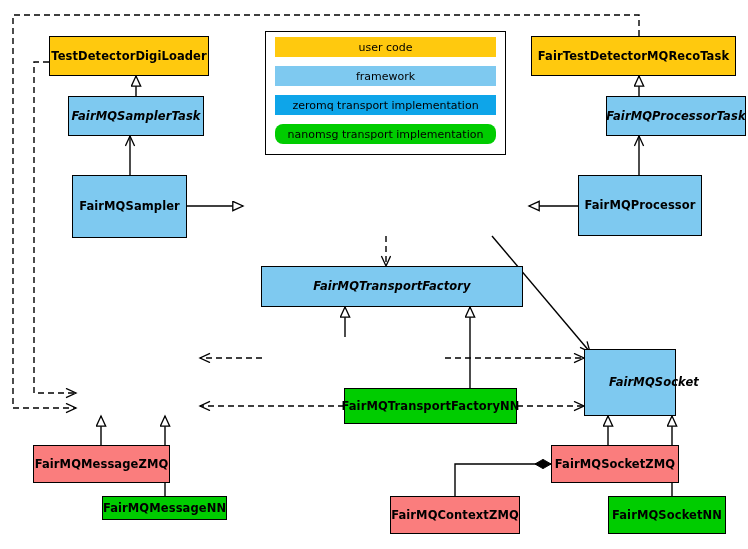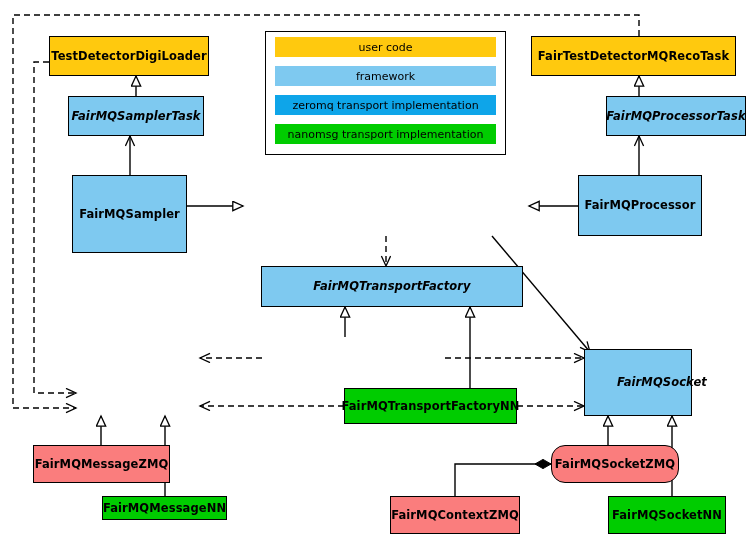--- a/index.html
+++ b/index.html
@@ -122,72 +122,72 @@
 
   <div class="legend-row" style="left:275px; top:37px; width:221px; height:20px; background:#FFC90E;text-align:center;">
     <span>user code</span>
   </div>
   <div class="legend-row" style="left:275px; top:66px; width:221px; height:20px; background:#7EC9F0;">
     <span>framework</span>
   </div>
   <div class="legend-row" style="left:275px; top:95px; width:221px; height:20px; background:#0ea5e9;">
     <span>zeromq transport implementation</span>
   </div>
-  <div class="legend-row" style="left:275px; top:124px; width:221px; height:20px; background:#00CC00;">
+  <div class="legend-row" style="left:275px; top:124px; width:221px; height:20px; background:#00CC00;border-radius:8px;">
     <span>nanomsg transport implementation</span>
   </div>
 
   <div class="node" style="left:49px; top:36px; width:160px; height:40px; background:#FFC90E;">
     <span>TestDetectorDigiLoader</span>
   </div>
 
   <div class="node" style="left:531px; top:36px; width:205px; height:40px; background:#FFC90E;">
     <span>FairTestDetectorMQRecoTask</span>
   </div>
 
   <div class="node abstract" style="left:68px; top:96px; width:136px; height:40px; background:#7EC9F0;">
     <span>FairMQSamplerTask</span>
   </div>
 
   <div class="node abstract" style="left:570px; top:96px; width:140px; height:40px; background:#7EC9F0;margin-left:36px;">
     <span>FairMQProcessorTask</span>
   </div>
 
-  <div class="node" style="left:72px; top:175px; width:115px; height:78px; background:#7EC9F0;">
+  <div class="node" style="left:72px; top:175px; width:115px; height:63px; background:#7EC9F0;">
     <span>FairMQSampler</span>
   </div>
 
 
   <div class="node" style="left:578px; top:175px; width:124px; height:61px; background:#7EC9F0;">
     <span>FairMQProcessor</span>
   </div>
 
   <div class="node abstract" style="left:261px; top:266px; width:262px; height:41px; background:#7EC9F0;">
     <span>FairMQTransportFactory</span>
   </div>
 
 
   <div class="node" style="left:344px; top:388px; width:173px; height:36px; background:#00CC00;">
     <span>FairMQTransportFactoryNN</span>
   </div>
 
 
-  <div class="node abstract" style="left:584px; top:349px; width:108px; height:67px; background:#7EC9F0;padding-left:48px;">
+  <div class="node abstract" style="left:584px; top:349px; width:92px; height:67px; background:#7EC9F0;padding-left:48px;">
     <span>FairMQSocket</span>
   </div>
 
   <div class="node" style="left:33px; top:445px; width:137px; height:38px; background:#FA7D7D;">
     <span>FairMQMessageZMQ</span>
   </div>
 
   <div class="node" style="left:102px; top:496px; width:125px; height:24px; background:#00CC00;">
     <span>FairMQMessageNN</span>
   </div>
 
-  <div class="node" style="left:551px; top:445px; width:128px; height:38px; background:#FA7D7D;border-radius:14px;">
+  <div class="node" style="left:551px; top:445px; width:128px; height:38px; background:#FA7D7D;">
     <span>FairMQSocketZMQ</span>
   </div>
 
   <div class="node" style="left:390px; top:496px; width:130px; height:38px; background:#FA7D7D;">
     <span>FairMQContextZMQ</span>
   </div>
 
   <div class="node" style="left:608px; top:496px; width:118px; height:38px; background:#00CC00;">
     <span>FairMQSocketNN</span>
   </div>

